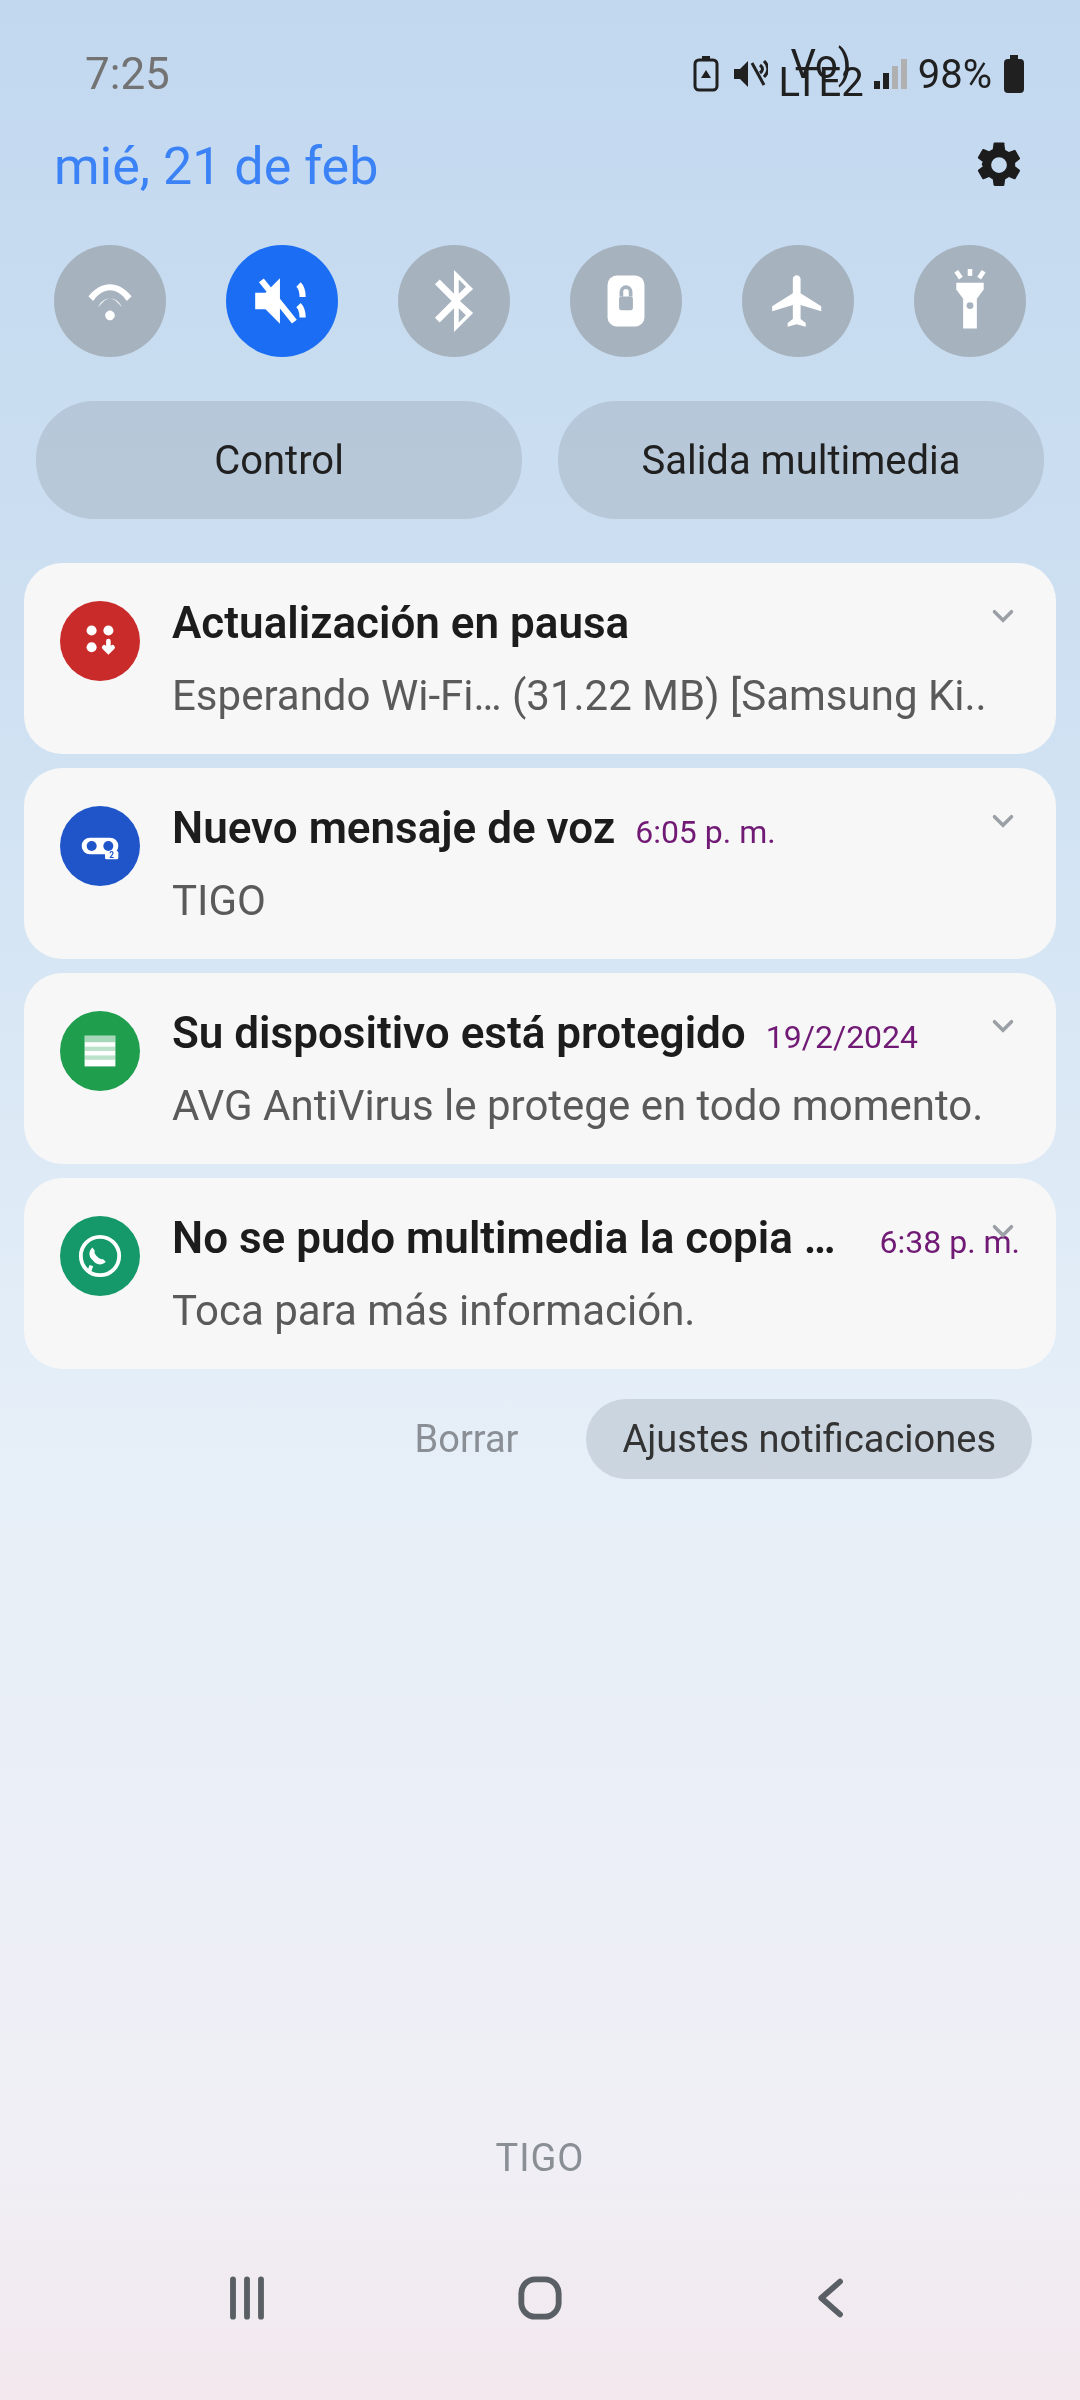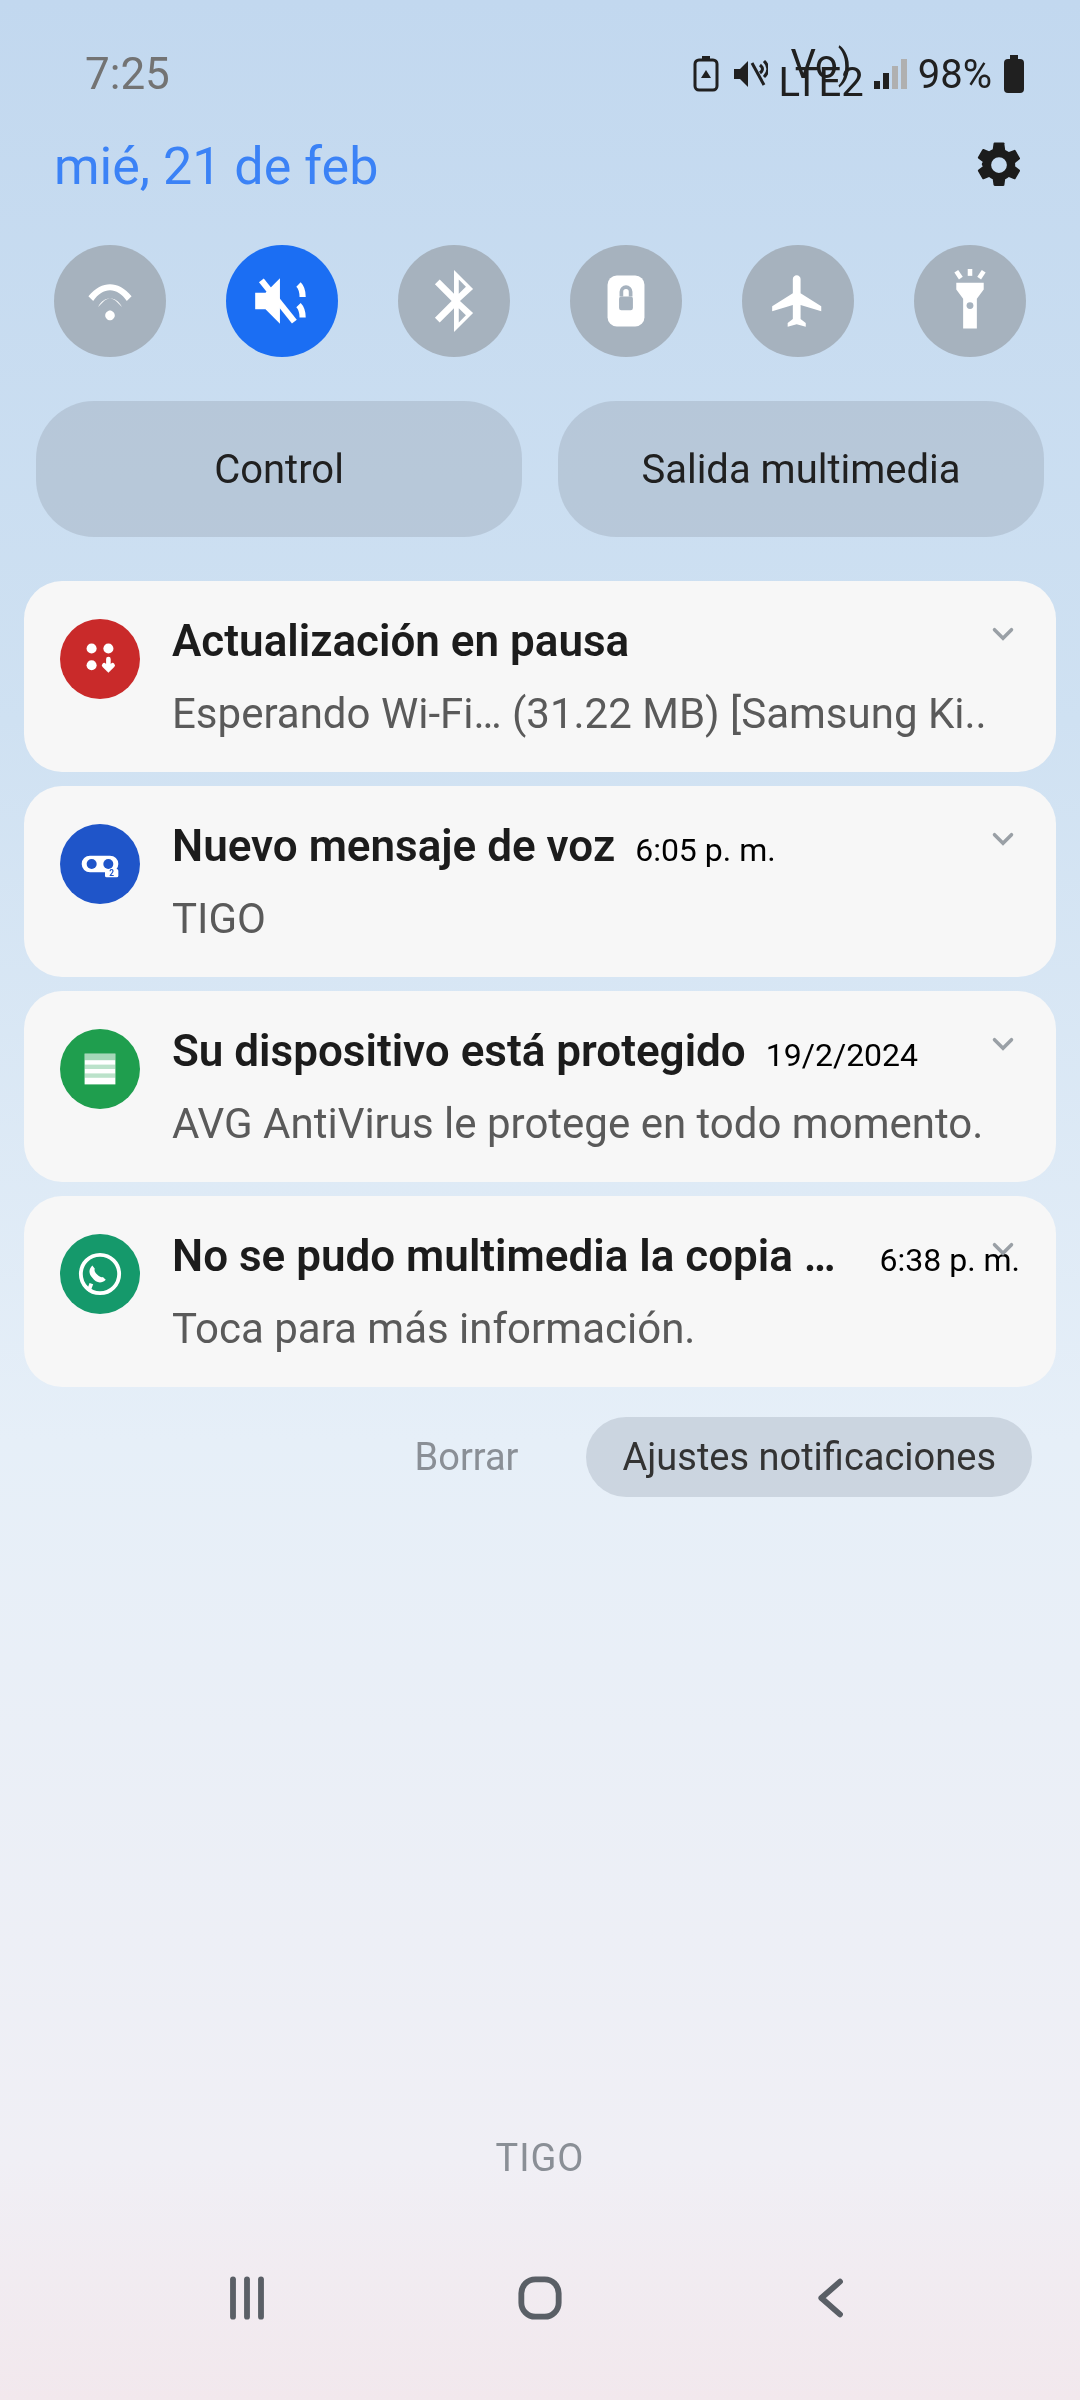--- a/index.html
+++ b/index.html
@@ -50,21 +50,21 @@
   .toggle-circle svg { fill: #ffffff; }
 
   
   .pill-row {
     display: flex;
     gap: 36px;
     padding: 14px 36px 44px 36px;
   }
   .pill {
     flex: 1;
-    height: 136px;
+    height: 118px;
     border-radius: 58px;
     background: rgba(160,174,188,0.45);
     display: flex; align-items: center; justify-content: center;
     font-size: 40px; color: #202020;
   }
 
   
   .notif-list { padding: 0 24px; }
   .notif {
     background: #f7f7f7;
@@ -81,21 +81,21 @@
     border-radius: 50%;
     display: flex; align-items: center; justify-content: center;
     margin-top: 4px;
   }
   .notif-body { flex: 1; min-width: 0; }
   .notif-title-row { display: flex; align-items: baseline; gap: 20px; }
   .notif-title {
     font-size: 44px; font-weight: 600; color: #1c1c1c;
     white-space: nowrap; overflow: hidden; text-overflow: ellipsis;
   }
-  .notif-time { font-size: 32px; color: #000000; flex-shrink: 0; }
+  .notif-time { font-size: 32px; color: #701a75; flex-shrink: 0; }
   .notif-sub {
     font-size: 42px; color: #5a5a5a; margin-top: 22px;
     white-space: nowrap; overflow: hidden; text-overflow: ellipsis;
   }
   .chevron {
     position: absolute; top: 36px; right: 36px;
   }
 
   
   .footer-btns {

